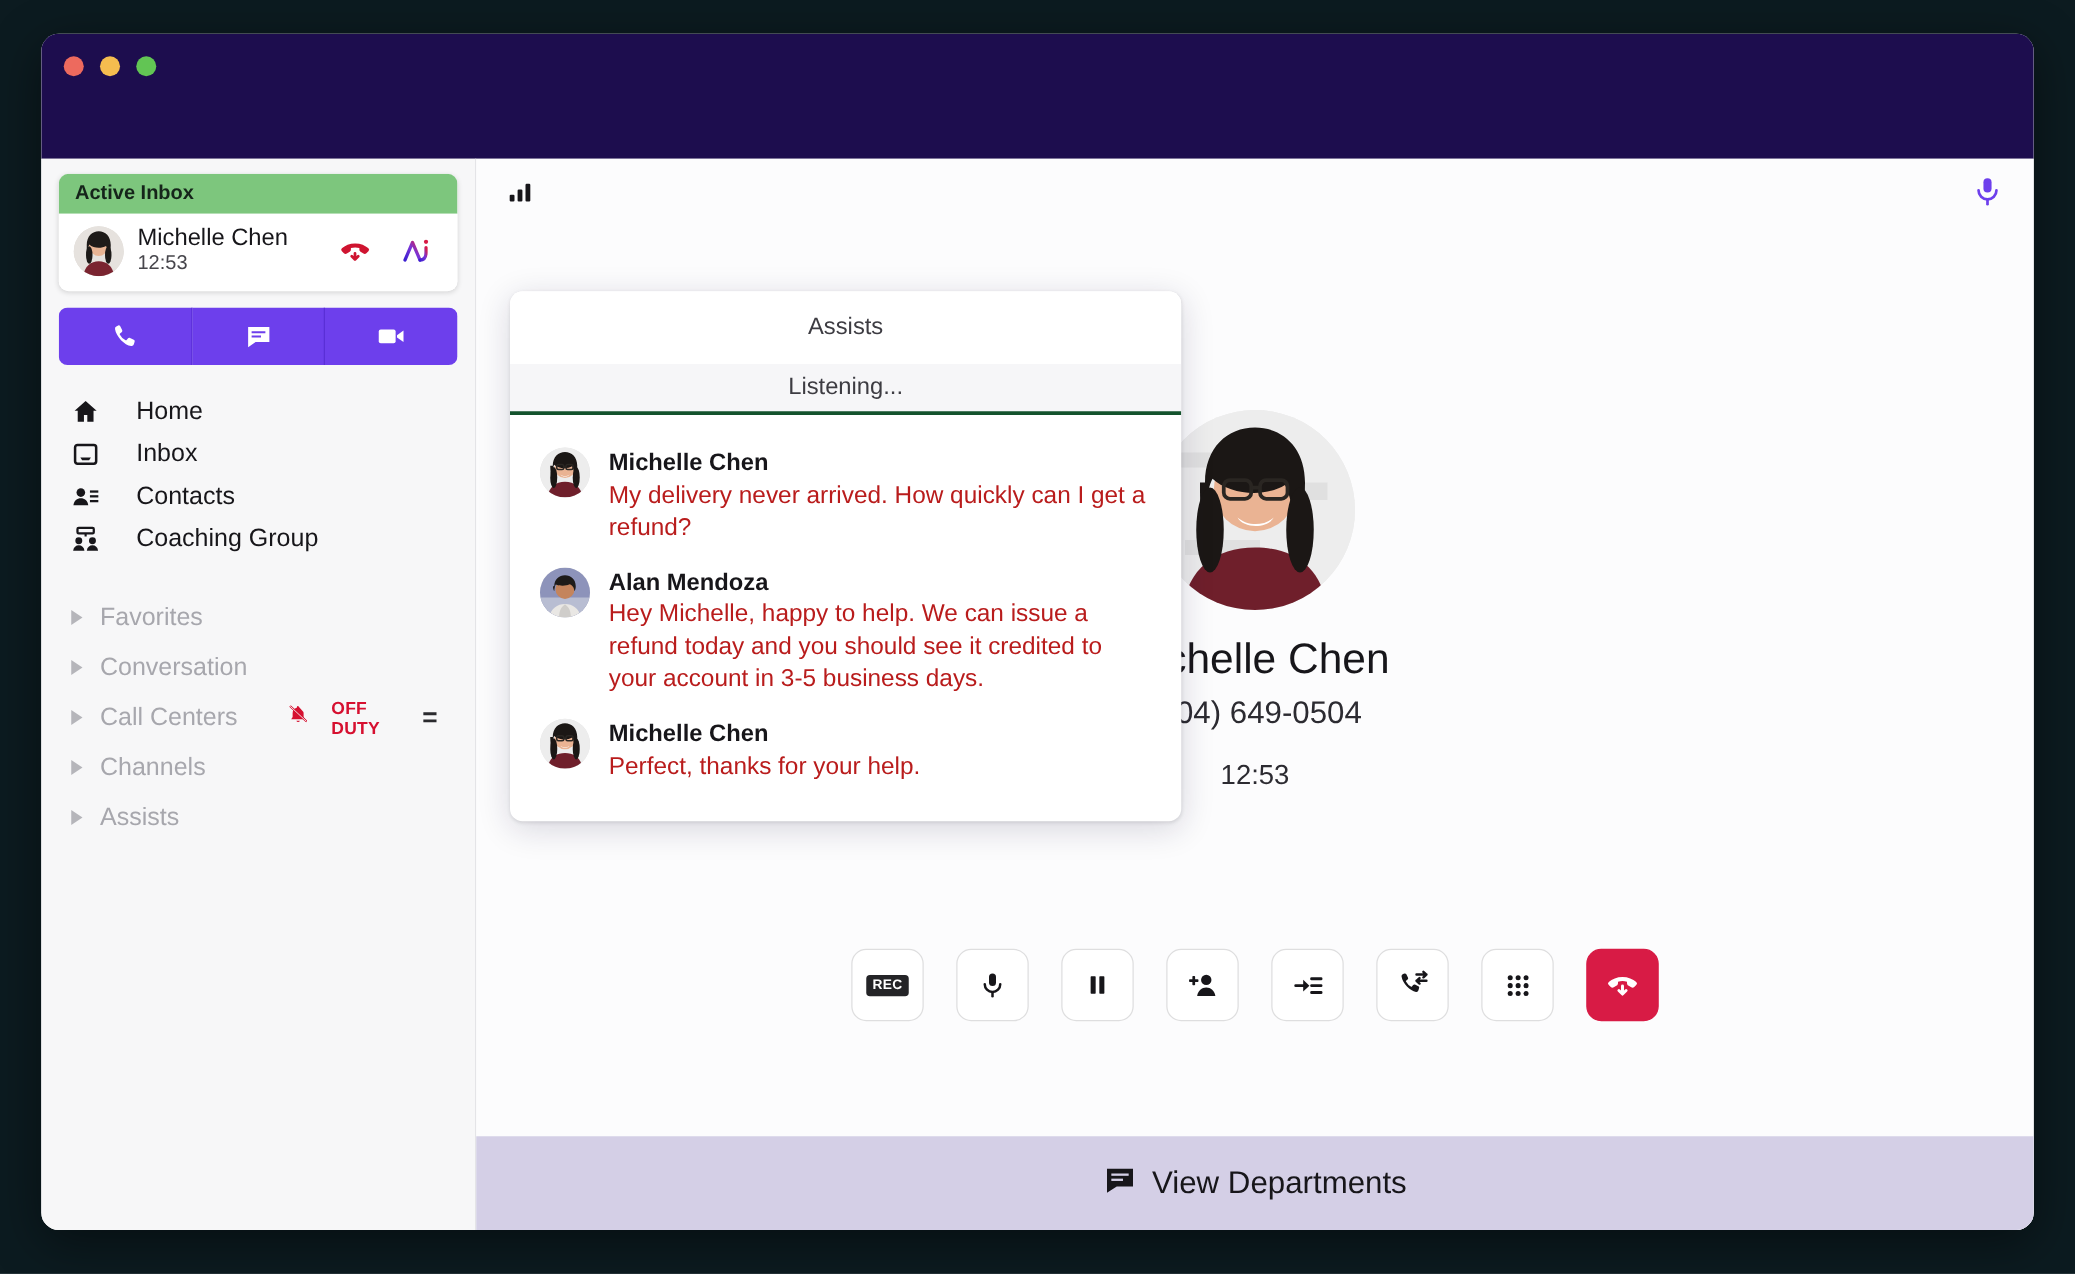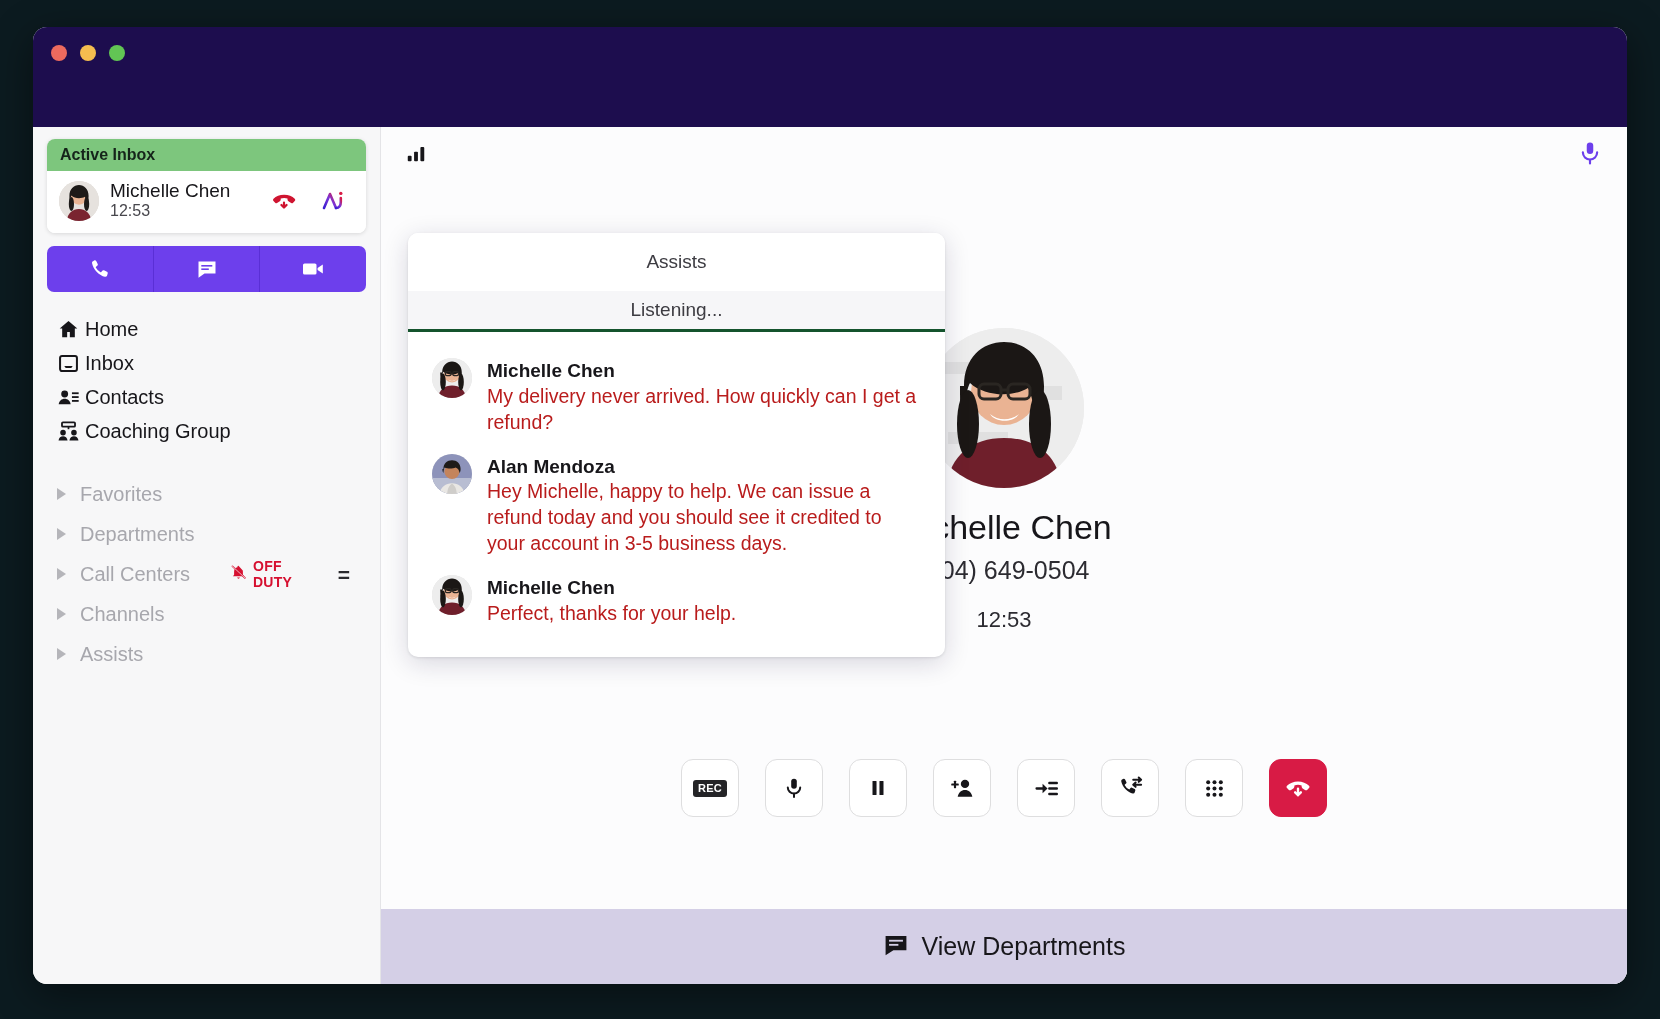--- a/index.html
+++ b/index.html
@@ -85,41 +85,41 @@
   .comm-btn {
     flex: 1 1 0; height: 46px;
     background: #6d3fec; border: none; cursor: pointer;
     display: flex; align-items: center; justify-content: center;
     border-right: 1px solid #5a2fd6;
   }
   .comm-btn:last-child { border-right: none; }
   
   .nav { margin-top: 20px; }
   .nav-item {
-    display: flex; align-items: center; gap: 4px;
+    display: flex; align-items: center; gap: 28px;
     height: 34px; cursor: pointer;
     padding-left: 8px;
   }
   .nav-ico { width: 26px; display: flex; align-items: center; justify-content: center; }
   .nav-label { font-size: 20px; color: #17161a; }
   .groups { margin-top: 26px; }
   .group-item {
     display: flex; align-items: center; gap: 14px;
     height: 40px; padding-left: 10px; cursor: pointer;
   }
   .caret {
     width: 0; height: 0;
     border-left: 9px solid #b5b5ba;
     border-top: 6px solid transparent;
     border-bottom: 6px solid transparent;
     flex: 0 0 auto;
   }
   .group-label { font-size: 20px; color: #a7a7ad; flex: 0 0 auto; }
   .offduty {
-    display: flex; align-items: center; gap: 6px;
+    display: flex; align-items: center; gap: 18px;
     margin-left: 26px;
   }
   .offduty-text {
     font-size: 14px; font-weight: 700; color: #d61030;
     letter-spacing: 0.2px;
   }
   .equals { margin-left: auto; margin-right: 16px; color: #2a2a2e; font-size: 21px;
             line-height: 1; font-weight: 700; }
   
   .main { flex: 1 1 auto; position: relative; background: #fcfcfd; display: flex;
@@ -332,21 +332,21 @@
           </div>
         </div>
 
         <div class="groups">
           <div class="group-item">
             <span class="caret"></span>
             <span class="group-label">Favorites</span>
           </div>
           <div class="group-item">
             <span class="caret"></span>
-            <span class="group-label">Departments</span>
+            <span class="group-label">Conversation</span>
           </div>
           <div class="group-item">
             <span class="caret"></span>
             <span class="group-label">Call Centers</span>
             <span class="offduty">
               <span>
                 <svg width="17" height="17" viewBox="0 0 24 24" fill="#d61030">
                   <path d="M12 2.4a1.5 1.5 0 0 0-1.5 1.5v.7A6.4 6.4 0 0 0 5.8 10.8V15l-1.6 2.4h15.6L18.2 15v-4.2c0-.5-.1-1-.2-1.5z"></path>
                   <path d="M10 19.2a2.1 2.1 0 0 0 4 0z"></path>
                   <path d="M3.4 3.2 21 19.6" stroke="#d61030" stroke-width="2.3" stroke-linecap="round"></path>

